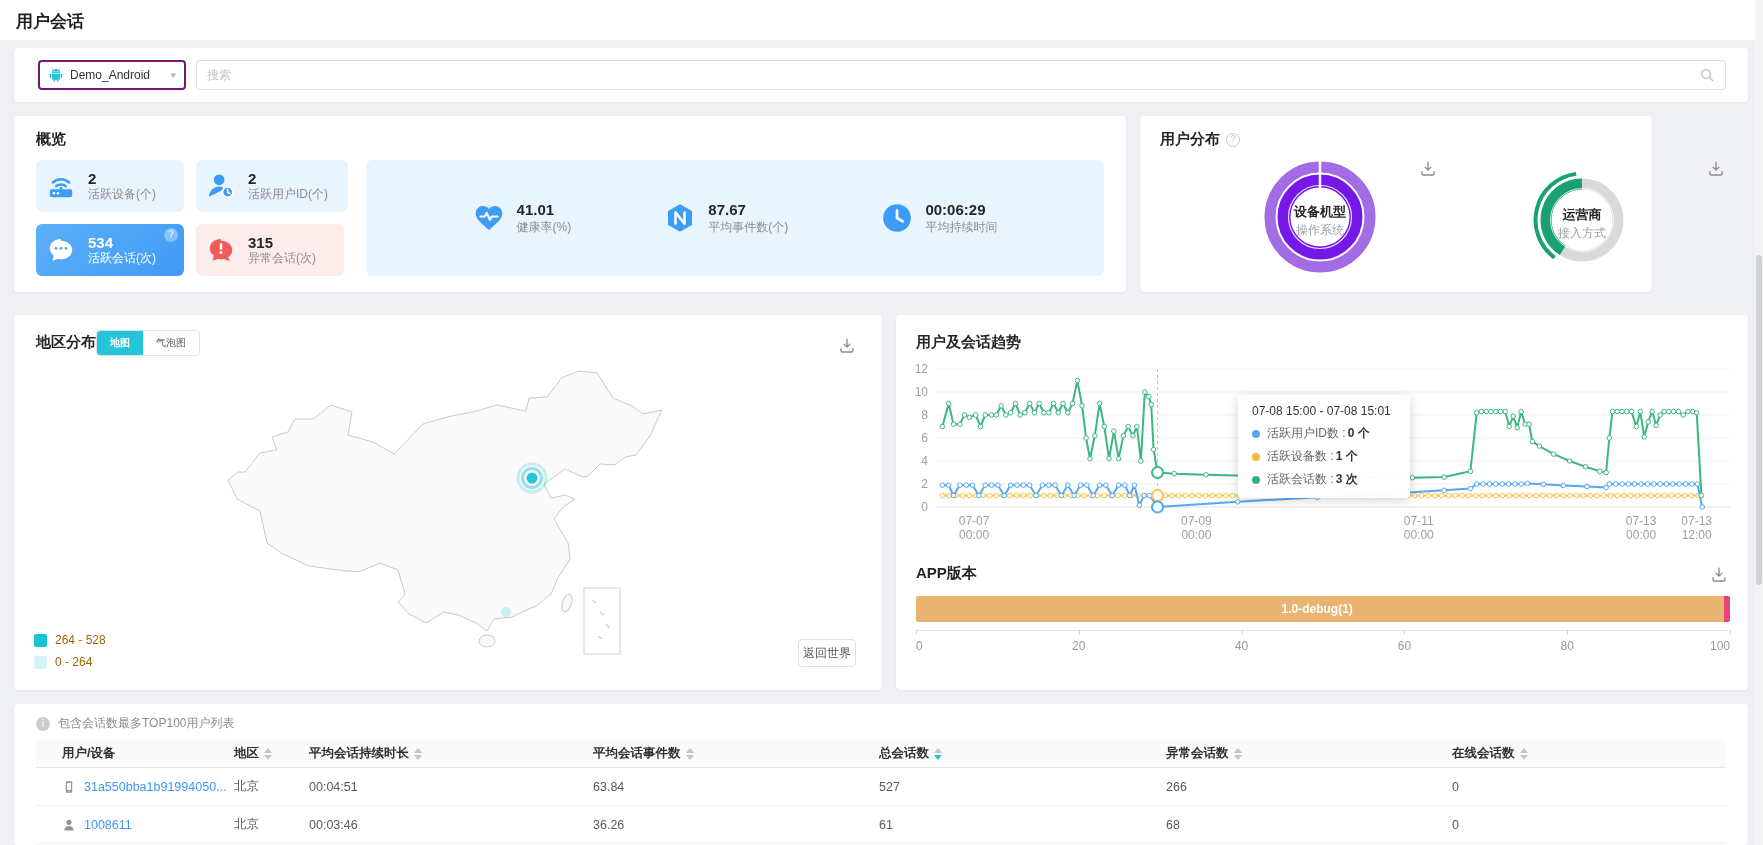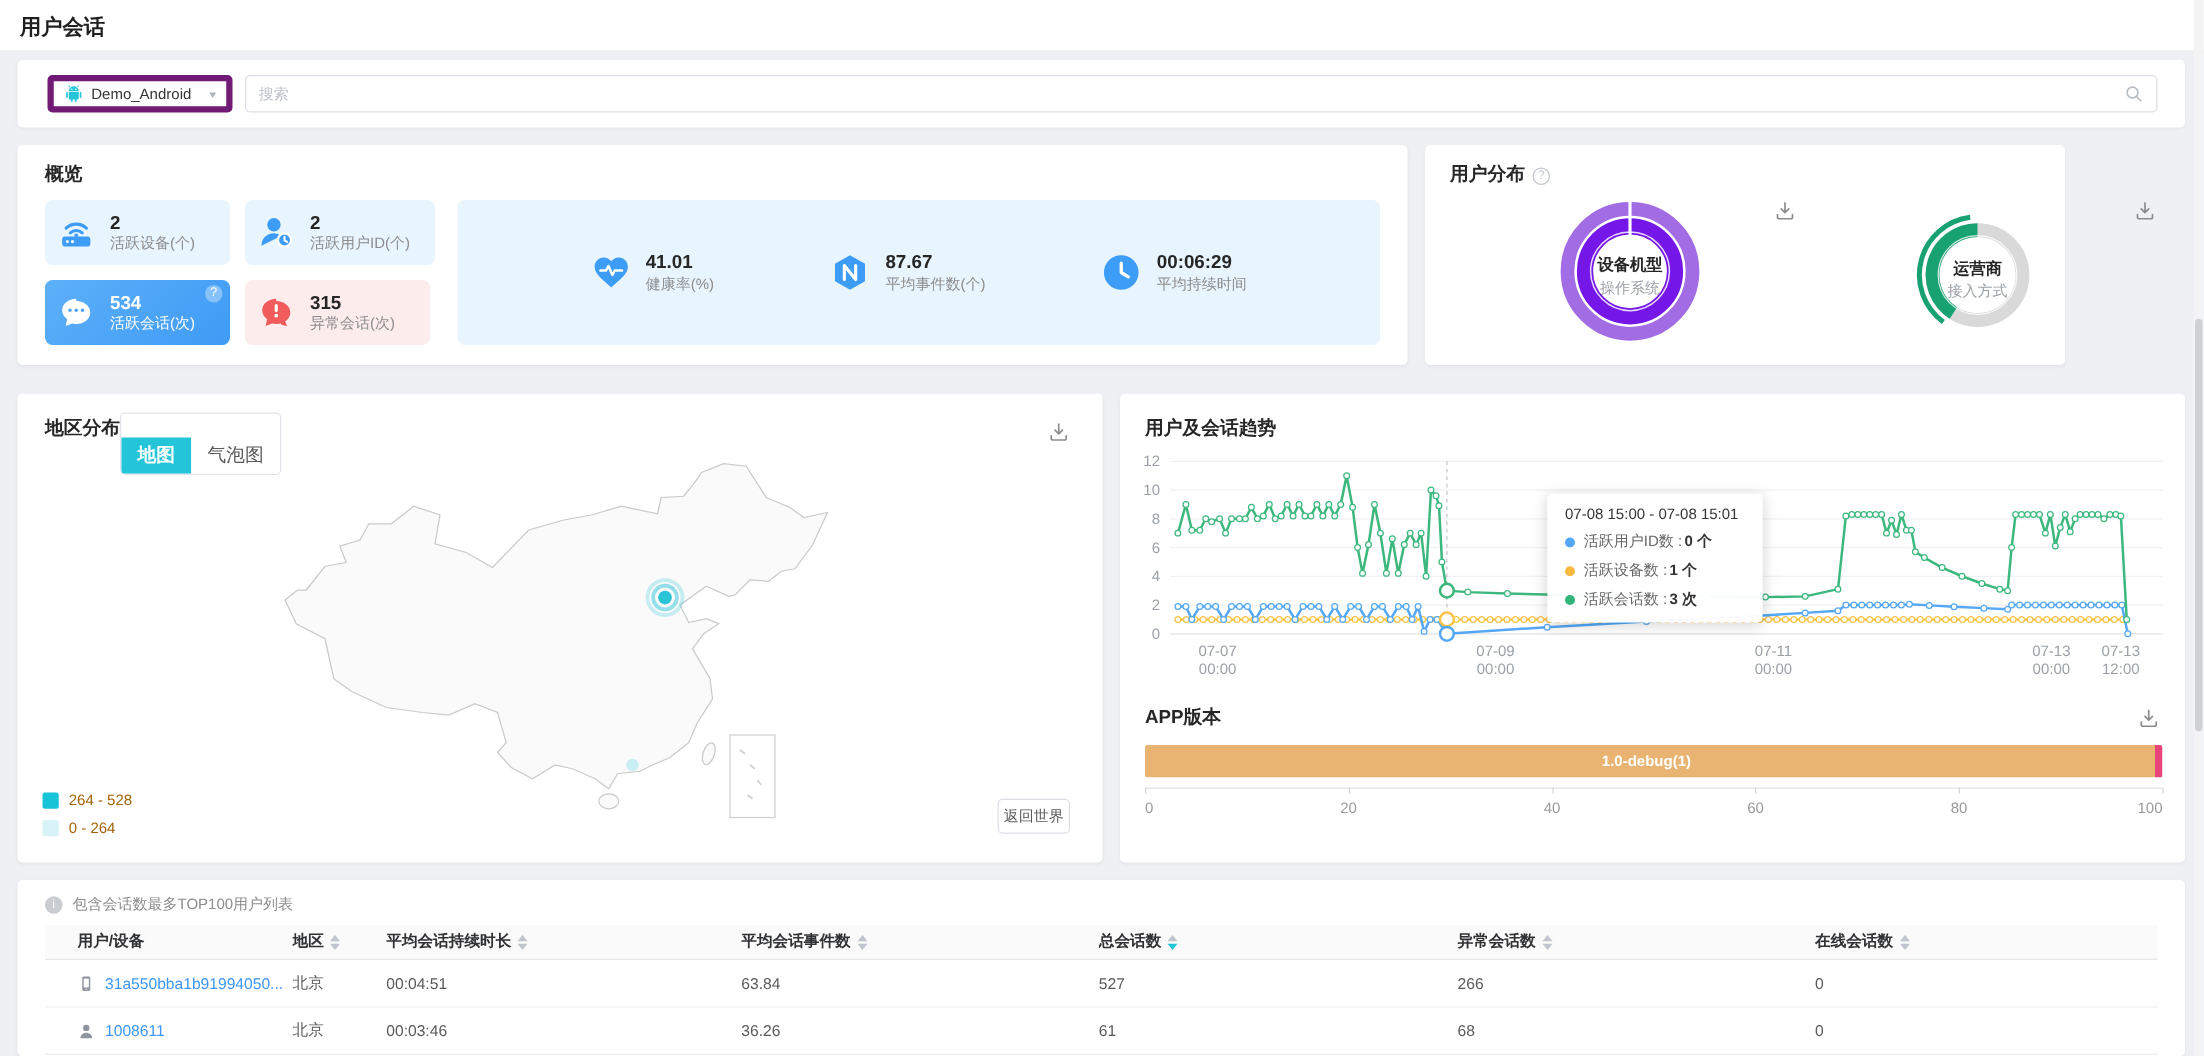--- a/index.html
+++ b/index.html
@@ -5,21 +5,21 @@
   * { box-sizing: border-box; margin: 0; padding: 0; }
   html,body { width:1763px; height:845px; overflow:hidden; }
   body { font-family:"Liberation Sans","DejaVu Sans",sans-serif; background:#eef0f4; color:#262626; position:relative; }
   .topbar { position:absolute; left:0; top:0; width:1763px; height:40px; background:#fff; }
   .page-title { position:absolute; left:16px; top:10px; font-size:17px; font-weight:bold; color:#1f1f1f; }
   .panel { position:absolute; background:#fff; border-radius:4px; box-shadow:0 1px 3px rgba(0,0,0,.05); }
   .panel-title { font-size:15px; font-weight:bold; color:#262626; }
 
   
   .filter-panel { left:14px; top:48px; width:1734px; height:54px; }
-  .app-select { position:absolute; left:24px; top:12px; width:148px; height:30px; border:5px solid #701a75; border-radius:4px; display:flex; align-items:center; padding:0 8px; cursor:pointer; background:#fff; }
+  .app-select { position:absolute; left:24px; top:12px; width:148px; height:30px; border:2px solid #701a75; border-radius:4px; display:flex; align-items:center; padding:0 8px; cursor:pointer; background:#fff; }
   .app-select .lbl { font-size:12px; color:#333; margin-left:6px; flex:1; }
   .app-select .chev { color:#b0b4bb; font-size:11px; transform:scaleY(.8); }
   .search-box { position:absolute; left:182px; top:12px; width:1530px; height:30px; border:1px solid #dcdfe6; border-radius:4px; display:flex; align-items:center; padding:0 10px; background:#fff; }
   .search-box input { border:none; outline:none; flex:1; font-size:12px; color:#333; font-family:inherit; }
   .search-box input::placeholder { color:#bfc3ca; }
 
   
   .overview-panel { left:14px; top:116px; width:1112px; height:176px; }
   .overview-panel .panel-title { position:absolute; left:22px; top:14px; }
   .stat-card { position:absolute; width:148px; height:52px; border-radius:6px; background:#e8f4fe; display:flex; align-items:center; padding:0 10px; cursor:pointer; }
@@ -42,21 +42,21 @@
   .dist-panel { left:1140px; top:116px; width:512px; height:176px; }
   .dist-panel .panel-title { position:absolute; left:20px; top:14px; }
   .help-ic { display:inline-block; width:14px; height:14px; border-radius:50%; border:1px solid #c4c8cf; color:#c4c8cf; font-size:10px; line-height:12px; text-align:center; vertical-align:1px; margin-left:6px; cursor:pointer; font-weight:normal; }
   .dl-btn { position:absolute; width:18px; height:18px; color:#8c8c8c; cursor:pointer; }
   .donut { position:absolute; width:116px; height:116px; }
 
   
   .region-panel { left:14px; top:315px; width:868px; height:375px; }
   .region-panel .panel-title { position:absolute; left:22px; top:18px; }
   .tabs { position:absolute; left:82px; top:15px; display:flex; border:1px solid #e0e3e9; border-radius:4px; overflow:hidden; }
-  .tab { font-size:15px; padding:5px 13px; cursor:pointer; background:#fff; color:#595959;margin-top:19px; }
+  .tab { font-size:10px; padding:5px 13px; cursor:pointer; background:#fff; color:#595959; }
   .tab.active { background:#25c5d9; color:#fff; font-weight:bold; }
   .legend { position:absolute; left:20px; top:318px; }
   .legend-item { display:flex; align-items:center; margin-bottom:8px; cursor:pointer; }
   .legend-item .sq { width:13px; height:13px; border-radius:2px; margin-right:8px; }
   .legend-item .tx { font-size:12px; color:#a16207; }
   .back-world { position:absolute; left:784px; top:324px; width:58px; height:28px; border:1px solid #dcdfe6; border-radius:4px; background:#fff; font-size:12px; color:#595959; cursor:pointer; font-family:inherit; }
   .map-wrap { position:absolute; left:150px; top:35px; width:560px; height:330px; }
 
   
   .trend-panel { left:896px; top:315px; width:852px; height:375px; }
@@ -244,21 +244,21 @@
         <path d="M12 3v10M8 9.5l4 4 4-4"></path>
         <path d="M4 15.5V18a2 2 0 0 0 2 2h12a2 2 0 0 0 2-2v-2.5"></path>
       </svg>
   </span>
   <span class="dl-btn" style="left:567px; top:44px;">
     <svg width="18" height="18" viewBox="0 0 24 24" fill="none" stroke="currentColor" stroke-width="1.8" stroke-linecap="round" stroke-linejoin="round">
         <path d="M12 3v10M8 9.5l4 4 4-4"></path>
         <path d="M4 15.5V18a2 2 0 0 0 2 2h12a2 2 0 0 0 2-2v-2.5"></path>
       </svg>
   </span>
-  <div class="donut" style="left:106px; top:43px;" id="donut-0">
+  <div class="donut" style="left:122px; top:43px;" id="donut-0">
       <svg width="116" height="116" viewBox="0 0 116 116">
         <circle cx="58" cy="58" r="50" fill="none" stroke="#a26ce4" stroke-width="11"></circle>
         <circle cx="58" cy="58" r="36" fill="none" stroke="#7517e8" stroke-width="13"></circle>
         <circle cx="58" cy="58" r="31.5" fill="none" stroke="#fff" stroke-width="1.2" opacity="0.85"></circle>
         <line x1="58" y1="29" x2="58" y2="2" stroke="#fff" stroke-width="2.5"></line>
         <text x="58" y="57" text-anchor="middle" font-size="13" font-weight="bold" fill="#262626">设备机型</text>
         <text x="58" y="75" text-anchor="middle" font-size="12" fill="#9aa0a6">操作系统</text>
       </svg>
     </div>
   <div class="donut" style="left:384px; top:46px;" id="donut-1">

